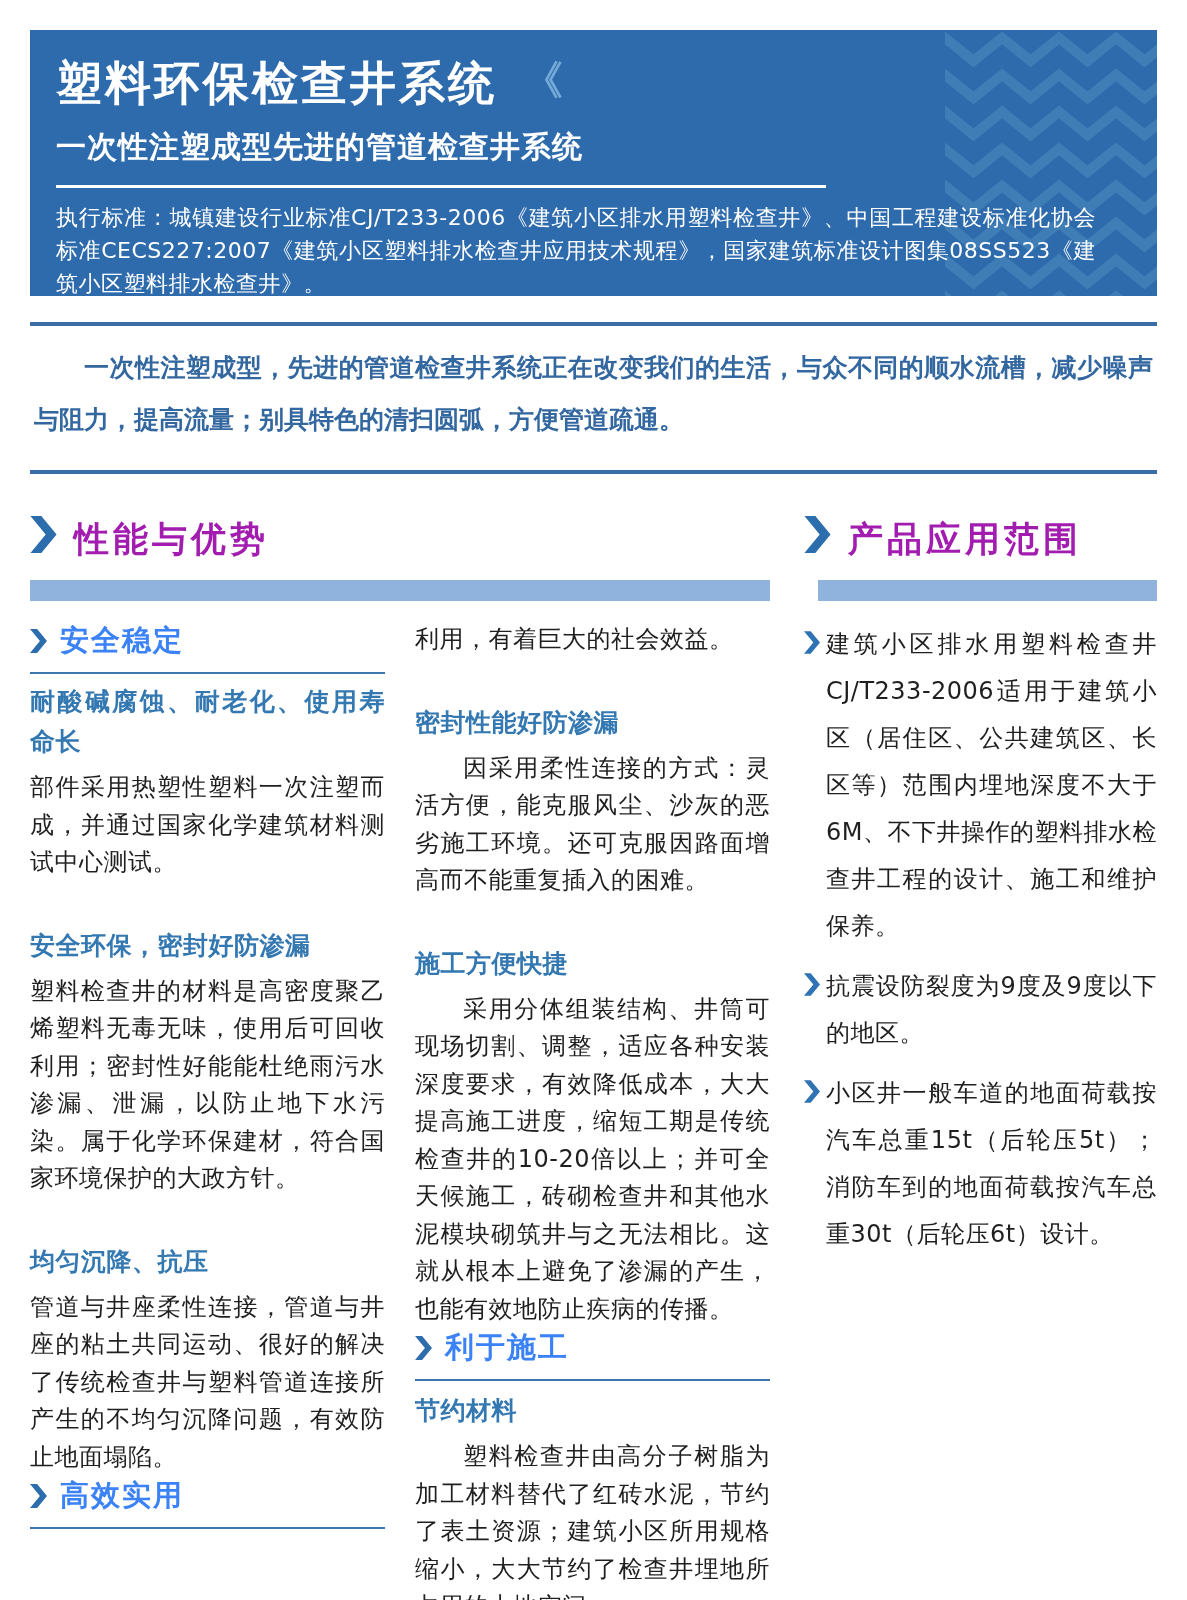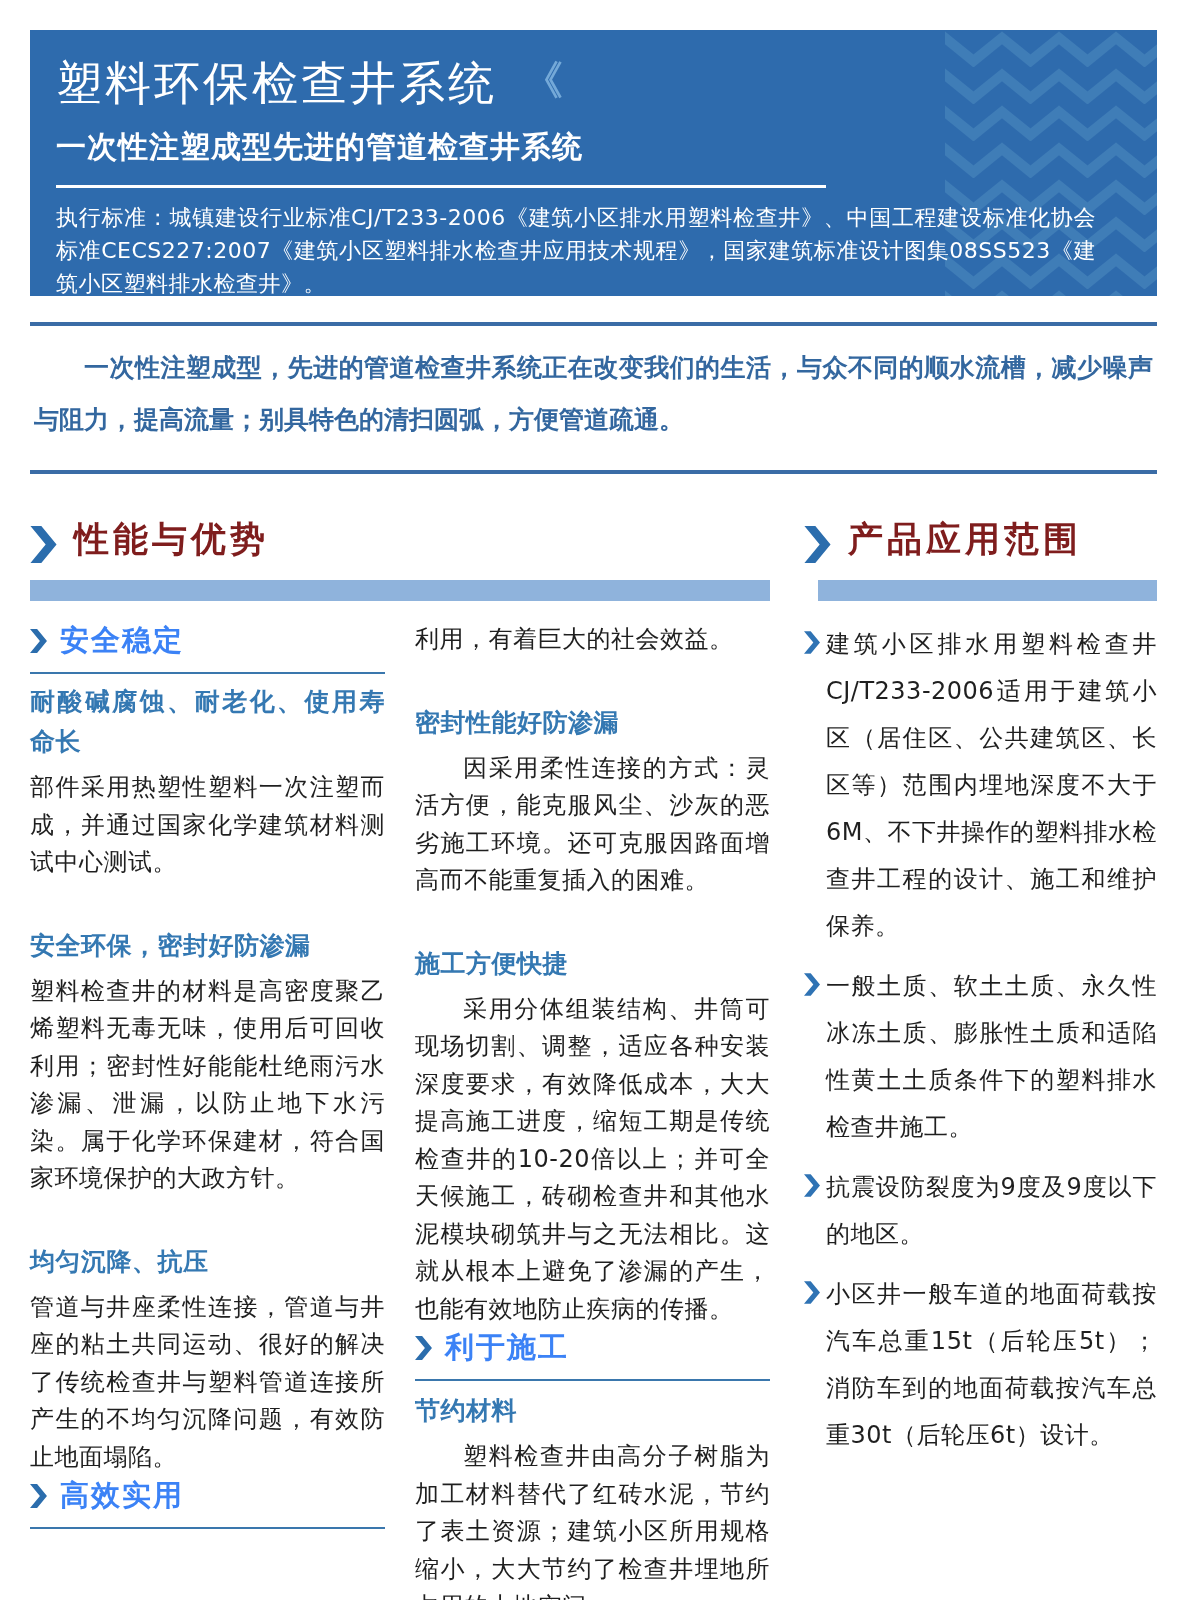--- a/index.html
+++ b/index.html
@@ -11,21 +11,21 @@
   }
 
   
   .hero {
     position:relative; height:266px; background:#2e6bad; color:#ffffff;
     padding:26px 28px 24px 26px; overflow:hidden;
   }
   .hero-pattern { position:absolute; top:0; right:0; height:100%; width:212px; opacity:1; }
   .hero-inner { position:relative; z-index:2; }
   .hero-title-row { display:flex; align-items:center; gap:26px; }
-  .hero-title { font-size:46px; font-weight:normal; letter-spacing:3px; line-height:1.15; }
+  .hero-title { font-size:46px; font-weight:bold; letter-spacing:3px; line-height:1.15; }
   .hero-title-mark { font-size:40px; font-weight:bold; color:#74a9d8; transform:translateY(-3px); }
   .hero-subtitle { font-size:30px; font-weight:bold; letter-spacing:1px; margin-top:16px; }
   .hero-rule { width:770px; height:3px; background:#ffffff; margin:17px 0 13px; }
   .hero-standards {
     width:1040px; font-size:22px; line-height:33px; font-weight:500; letter-spacing:0.5px;
     text-align:justify;
   }
 
   
   .intro {
@@ -35,21 +35,21 @@
   .intro p {
     color:#33679f; font-size:25px; font-weight:600; line-height:52px;
     text-indent:2em; text-align:justify;
   }
 
   
   .cols { display:flex; margin-top:42px; gap:34px; }
   .group-left { width:740px; }
   .group-right { width:353px; }
 
-  .sec-head { display:flex; align-items:flex-end; gap:17px; color:#7f1d1d; }
+  .sec-head { display:flex; align-items:flex-start; gap:17px; color:#a21caf; }
   .sec-head .title { font-size:35px; font-weight:bold; letter-spacing:4px; }
   .bar { height:21px; background:#8fb3dc; margin-top:17px; }
   .group-right .bar { margin-left:14px; }
 
   .two-cols { display:flex; gap:30px; margin-top:20px; }
   .col { width:355px; }
 
   .col-heading {
     display:flex; align-items:center; gap:13px; color:#3b82f6;
     font-size:29px; font-weight:bold; letter-spacing:2px;
@@ -186,28 +186,20 @@
       <div class="bar"></div>
 
       <ul class="bullets">
         <li class="bullet">
           <span class="chev chev-steel">
             <svg width="16" height="23" viewBox="0 0 24 34">
                 <path d="M0 0 H10 L24 17 L10 34 H0 L14 17 Z" fill="currentColor"></path>
               </svg>
           </span>
           <p>建筑小区排水用塑料检查井CJ/T233-2006适用于建筑小区（居住区、公共建筑区、长区等）范围内埋地深度不大于6M、不下井操作的塑料排水检查井工程的设计、施工和维护保养。</p>
-        </li>
-        <li class="bullet">
-          <span class="chev chev-steel">
-            <svg width="16" height="23" viewBox="0 0 24 34">
-                <path d="M0 0 H10 L24 17 L10 34 H0 L14 17 Z" fill="currentColor"></path>
-              </svg>
-          </span>
-          <p>一般土质、软土土质、永久性冰冻土质、膨胀性土质和适陷性黄土土质条件下的塑料排水检查井施工。</p>
         </li>
         <li class="bullet">
           <span class="chev chev-steel">
             <svg width="16" height="23" viewBox="0 0 24 34">
                 <path d="M0 0 H10 L24 17 L10 34 H0 L14 17 Z" fill="currentColor"></path>
               </svg>
           </span>
           <p>抗震设防裂度为9度及9度以下的地区。</p>
         </li>
         <li class="bullet">

